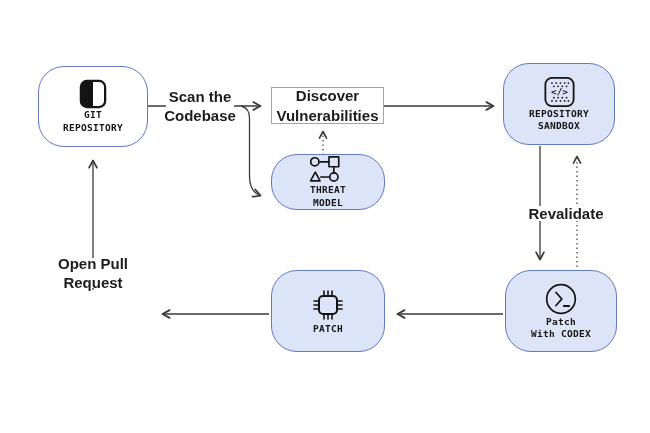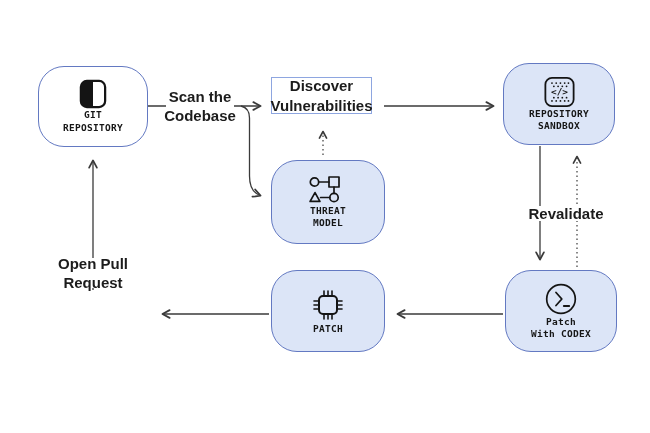--- a/index.html
+++ b/index.html
@@ -63,21 +63,21 @@
 
   <div class="node round white-fill" style="left:38px; top:66px; width:110px; height:81px;">
     <svg class="icon" width="28" height="30" viewBox="0 0 30 32">
       <rect class="st" x="2" y="2" width="26" height="28" rx="6.5" stroke-width="2.4"></rect>
       <path d="M8.5,2 H15 V30 H8.5 A6.5,6.5 0 0 1 2,23.5 V8.5 A6.5,6.5 0 0 1 8.5,2 Z" fill="#141414"></path>
     </svg>
     <div class="mono">GIT
 REPOSITORY</div>
   </div>
 
-  <div class="node rect" style="left:271px; top:77px; width:101px; height:37px;">
+  <div class="node rect" style="left:271px; top:87px; width:113px; height:37px;">
     <div class="sans">Discover
 Vulnerabilities</div>
   </div>
 
   <div class="node round" style="left:503px; top:63px; width:112px; height:82px;">
     <svg class="icon" width="33" height="32" viewBox="0 0 34 34">
       <rect class="st" x="2" y="2" width="30" height="30" rx="7" stroke-width="1.9"></rect>
       <g fill="#141414">
         <circle cx="9" cy="7.5" r="0.95"></circle>
           <circle cx="13.5" cy="7.5" r="0.95"></circle>
@@ -97,21 +97,21 @@
           <circle cx="18" cy="26.5" r="0.95"></circle>
           <circle cx="22.5" cy="26.5" r="0.95"></circle>
           <circle cx="26.5" cy="26.5" r="0.95"></circle>
       </g>
       <text x="17" y="20.5" text-anchor="middle" font-size="10">&lt;/&gt;</text>
     </svg>
     <div class="mono">REPOSITORY
 SANDBOX</div>
   </div>
 
-  <div class="node round" style="left:271px; top:160px; width:114px; height:84px;">
+  <div class="node round" style="left:271px; top:154px; width:114px; height:56px;">
     <svg class="icon" width="40" height="30" viewBox="0 0 40 30">
       <circle class="st" cx="6.5" cy="7" r="4.2" stroke-width="1.7"></circle>
       <line class="st" x1="10.7" y1="7" x2="21" y2="7" stroke-width="1.7"></line>
       <rect class="st" x="21" y="2" width="10" height="10" stroke-width="1.7"></rect>
       <line class="st" x1="26" y1="12" x2="26" y2="18.3" stroke-width="1.7"></line>
       <circle class="st" cx="26" cy="22.5" r="4.2" stroke-width="1.7"></circle>
       <line class="st" x1="21.8" y1="22.5" x2="12.6" y2="22.5" stroke-width="1.7"></line>
       <path class="st" d="M7,17.6 L11.9,26.4 H2.1 Z" stroke-width="1.7"></path>
     </svg>
     <div class="mono">THREAT

